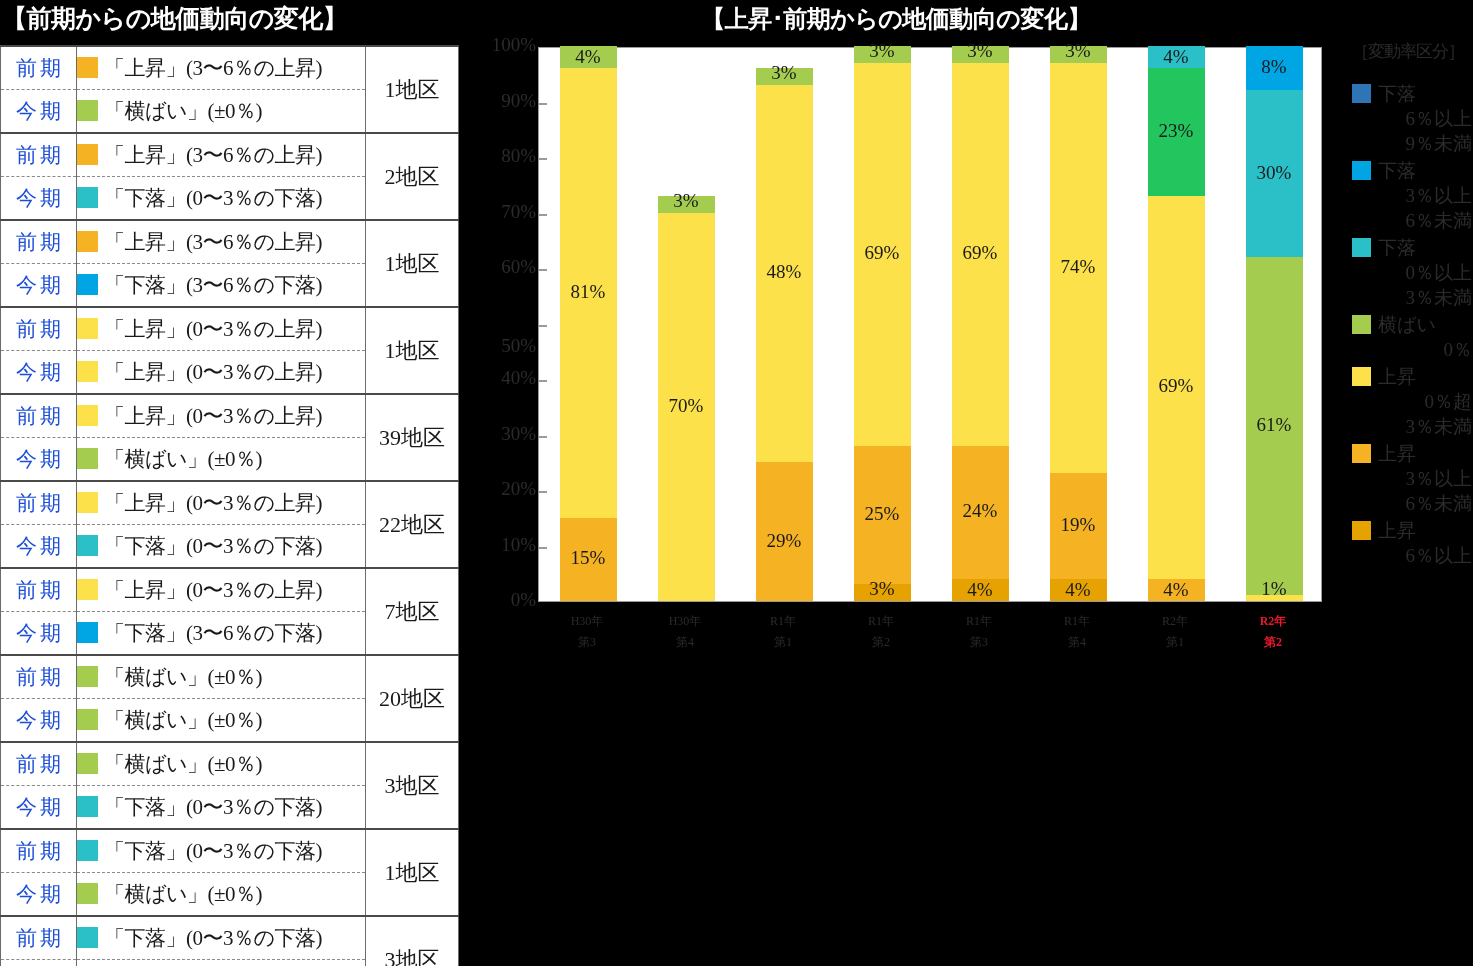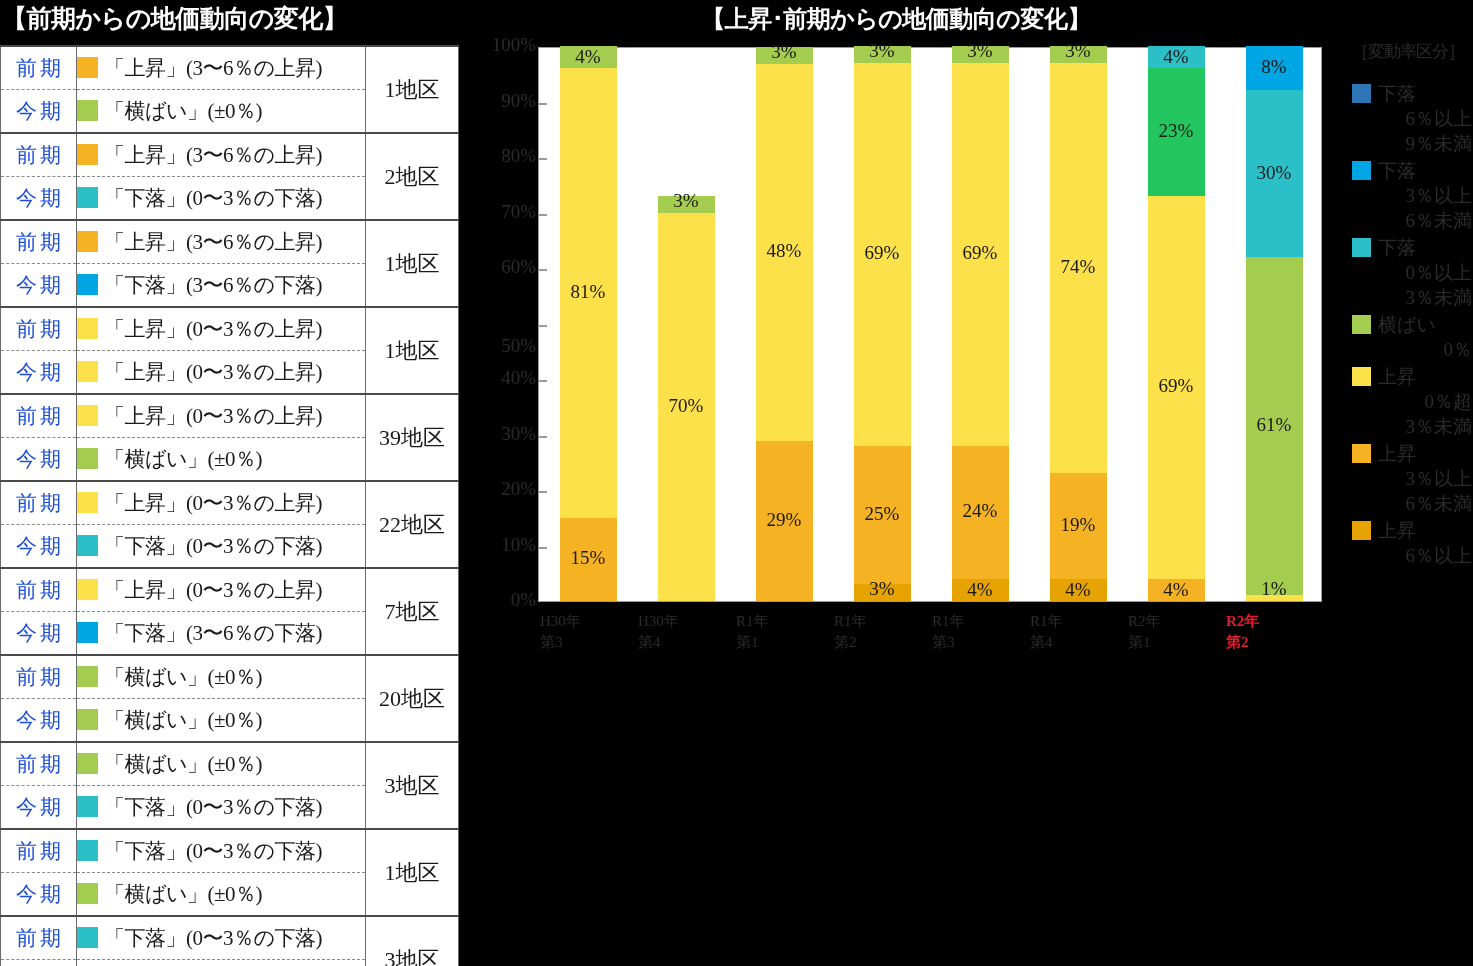--- a/index.html
+++ b/index.html
@@ -93,22 +93,22 @@
     position: absolute; bottom: 0; width: 57px;
   }
   .seg { position: relative; width: 100%; }
   .seg-label {
     position: absolute; left: 0; right: 0;
     text-align: center; font-size: 19px; color: #1a1a1a;
     white-space: nowrap;
   }
 
   .x-label {
-    position: absolute; width: 94px; 
-    font-size: 15px; color: #2b2b2b; line-height: 21px;
+    position: absolute; width: 94px; text-align: center;
+    font-size: 12px; color: #2b2b2b; line-height: 21px;
   }
   .x-label.hl { color: #e8192c; font-weight: bold; }
 
   
   #legend { position: absolute; left: 886px; top: 40px; width: 120px; }
   #legend-title {
     font-size: 17px; color: #2b2b2b; white-space: nowrap;
     margin-bottom: 18px; letter-spacing: -1px;
   }
   .leg-item { position: relative; margin-bottom: 2px; }
@@ -267,21 +267,21 @@
             <span class="seg-label" style="top: 182.25px;">70%</span>
           </div>
         </div>
         <div class="bar" style="left: 216.5px;">
           <div class="seg" style="height: 16.65px; background: rgb(164, 204, 78);">
             <span class="seg-label" style="top: -6.35px;">3%</span>
           </div>
           <div class="seg" style="height: 377.4px; background: rgb(252, 225, 74);">
             <span class="seg-label" style="top: 176.7px;">48%</span>
           </div>
-          <div class="seg" style="height: 160px; background: rgb(245, 179, 36);">
+          <div class="seg" style="height: 139px; background: rgb(245, 179, 36);">
             <span class="seg-label" style="top: 68.475px;">29%</span>
           </div>
         </div>
         <div class="bar" style="left: 314.5px;">
           <div class="seg" style="height: 16.65px; background: rgb(164, 204, 78);">
             <span class="seg-label" style="top: -6.35px;">3%</span>
           </div>
           <div class="seg" style="height: 382.95px; background: rgb(252, 225, 74);">
             <span class="seg-label" style="top: 179.475px;">69%</span>
           </div>

